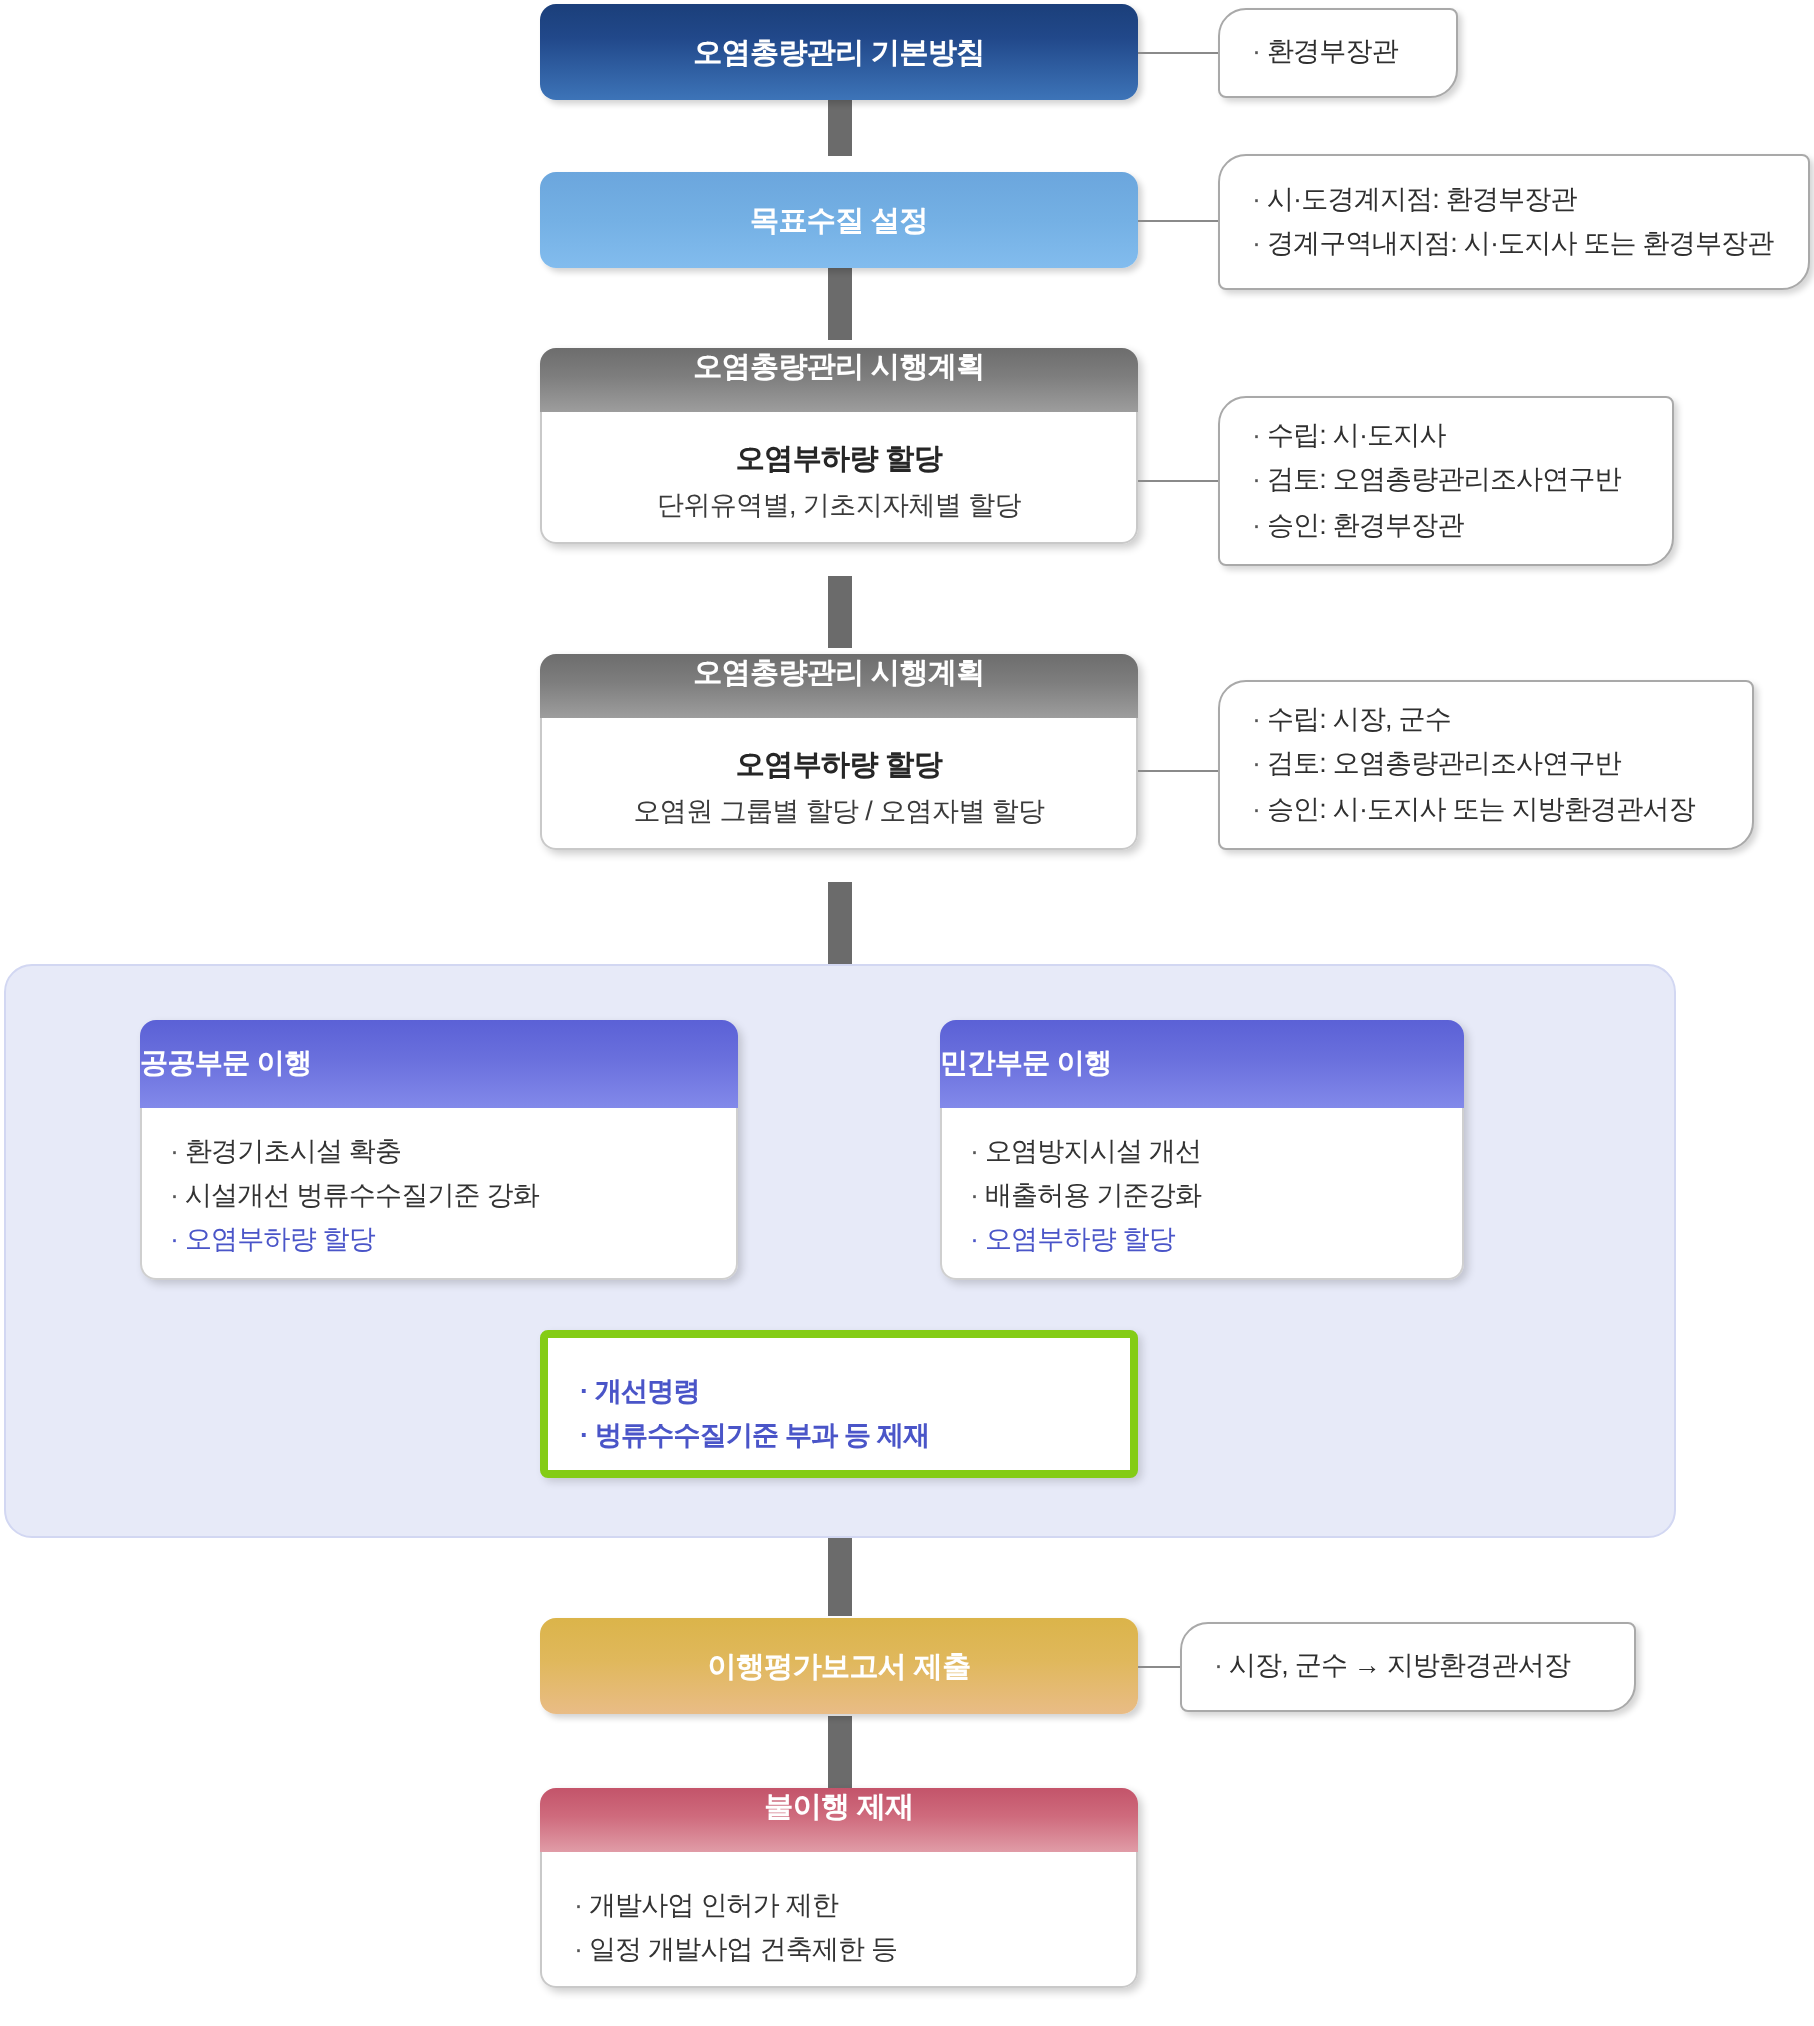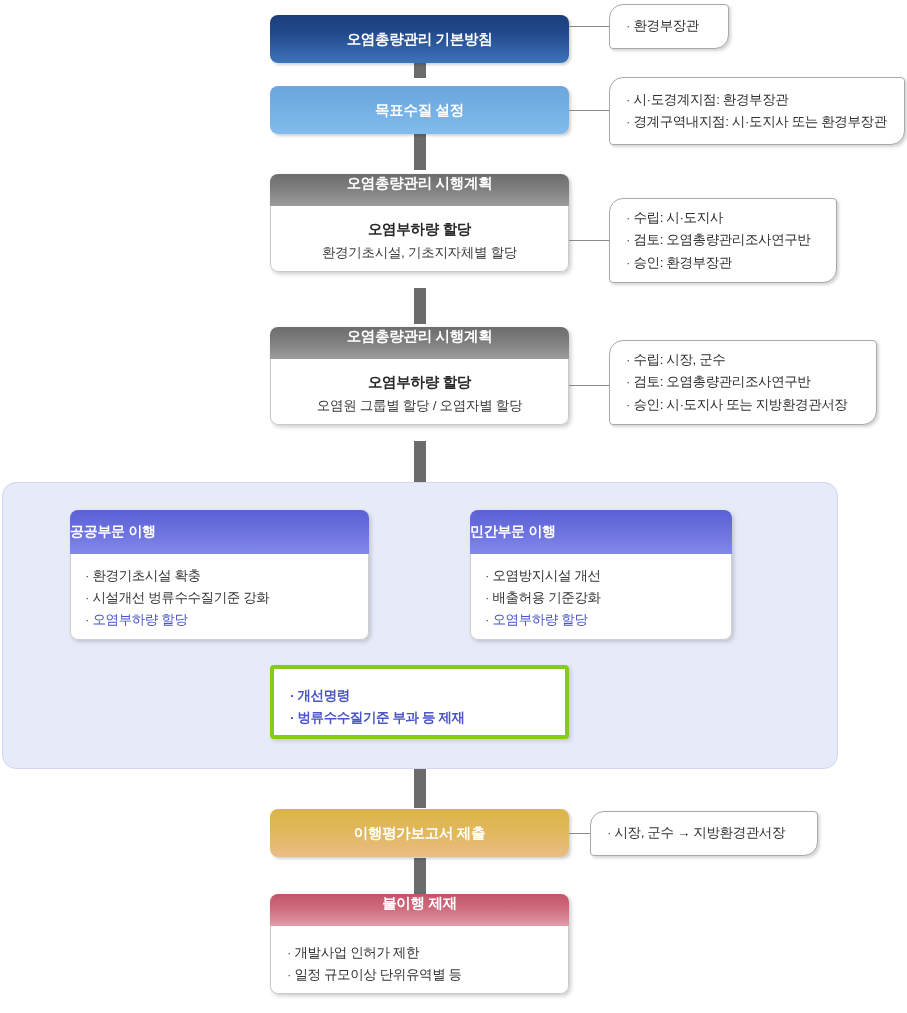--- a/index.html
+++ b/index.html
@@ -171,21 +171,21 @@
 
 <div id="stage">
 
   <div class="vbar" style="top:50px;  height:28px;"></div>
   <div class="vbar" style="top:134px; height:36px;"></div>
   <div class="vbar" style="top:288px; height:36px;"></div>
   <div class="vbar" style="top:441px; height:42px;"></div>
   <div class="vbar" style="top:768px; height:40px;"></div>
   <div class="vbar" style="top:858px; height:36px;"></div>
 
-  <div class="hdrbar grad-navy" style="top:15px;">
+  <div class="hdrbar grad-navy" style="top:2px;">
     <span>오염총량관리 기본방침</span>
   </div>
   <div class="leader" style="left:569px; top:26px; width:40px;"></div>
   <div class="callout" style="left:609px; top:4px; width:120px; height:45px;">
     <ul class="blist">
       <li>환경부장관</li>
     </ul>
   </div>
 
   <div class="hdrbar grad-sky" style="top:86px;">
@@ -198,21 +198,21 @@
       <li>경계구역내지점: 시·도지사 또는 환경부장관</li>
     </ul>
   </div>
 
   <div class="card" style="left:270px; top:174px; width:299px;">
     <div class="card-head grad-gray">
       <span>오염총량관리 시행계획</span>
     </div>
     <div class="card-body" style="height:66px;">
       <div class="c-title">오염부하량 할당</div>
-      <div class="c-sub">환경기초시설, 기초지자체별 할당</div>
+      <div class="c-sub">단위유역별, 기초지자체별 할당</div>
     </div>
   </div>
   <div class="leader" style="left:569px; top:240px; width:40px;"></div>
   <div class="callout" style="left:609px; top:198px; width:228px; height:85px;">
     <ul class="blist">
       <li>수립: 시·도지사</li>
       <li>검토: 오염총량관리조사연구반</li>
       <li>승인: 환경부장관</li>
     </ul>
   </div>
@@ -280,18 +280,18 @@
     </ul>
   </div>
 
   <div class="card" style="left:270px; top:894px; width:299px;">
     <div class="card-head grad-pink">
       <span>불이행 제재</span>
     </div>
     <div class="card-body" style="height:68px; padding-top:16px;">
       <ul class="blist">
         <li>개발사업 인허가 제한</li>
-        <li>일정 규모이상 단위유역별 등</li>
+        <li>일정 개발사업 건축제한 등</li>
       </ul>
     </div>
   </div>
 
 </div>
 
 </body></html>

